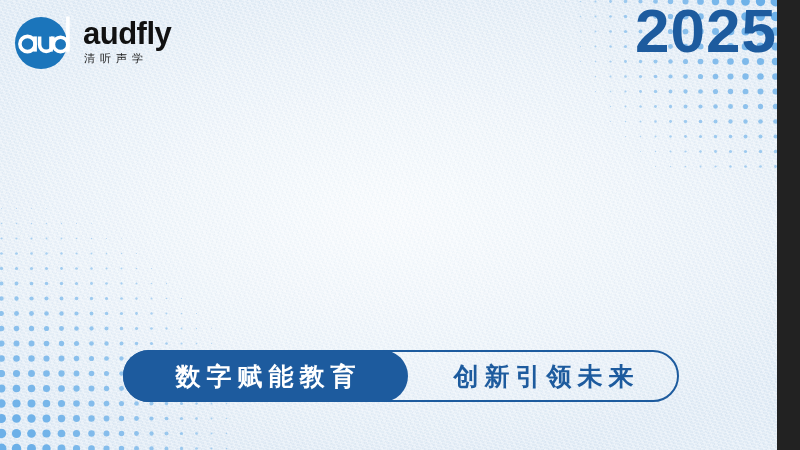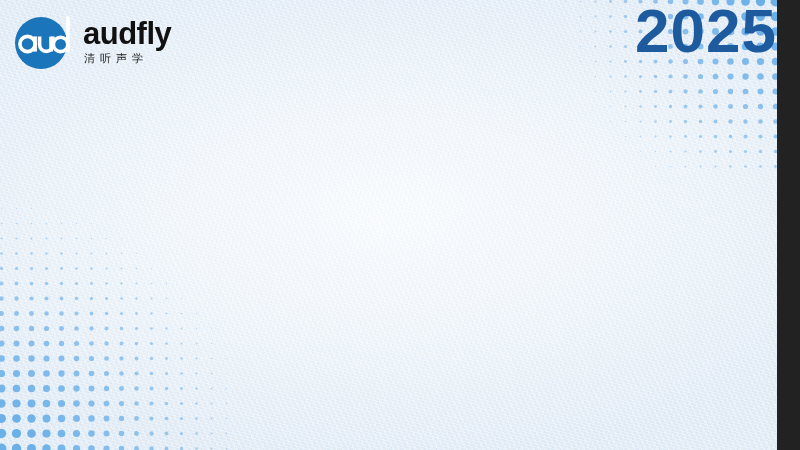--- a/index.html
+++ b/index.html
@@ -591,14 +591,20 @@
       <div class="logo-word-main">audfly</div>
       <div class="logo-word-sub">清听声学</div>
     </div>
   </div>
 
   <div class="headline">
     <div class="year">2025</div>
   </div>
 
 
+  <div class="slogan">
+    <div class="slogan-outline"></div>
+    <div class="slogan-fill"></div>
+    <div class="slogan-left">数字赋能教育</div>
+    <div class="slogan-right">创新引领未来</div>
+  </div>
 
 </div>
 
 </body></html>

